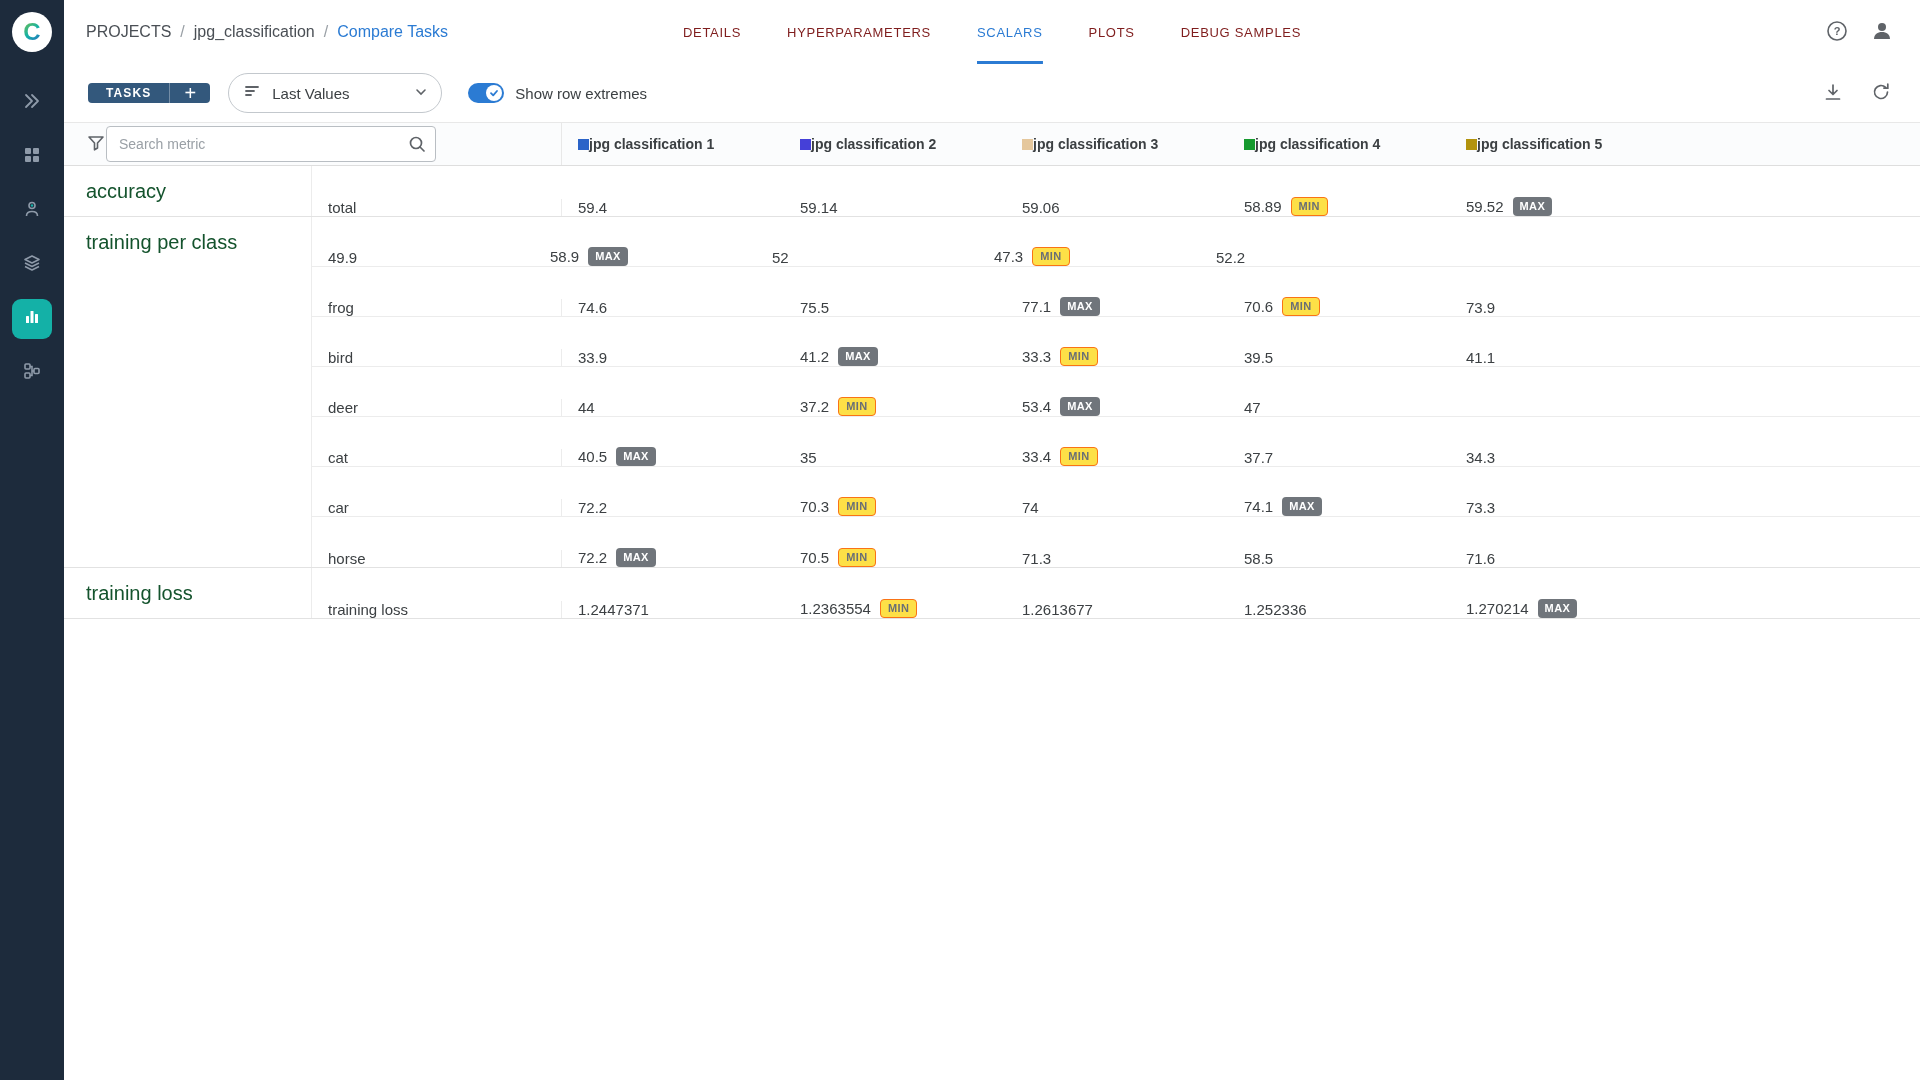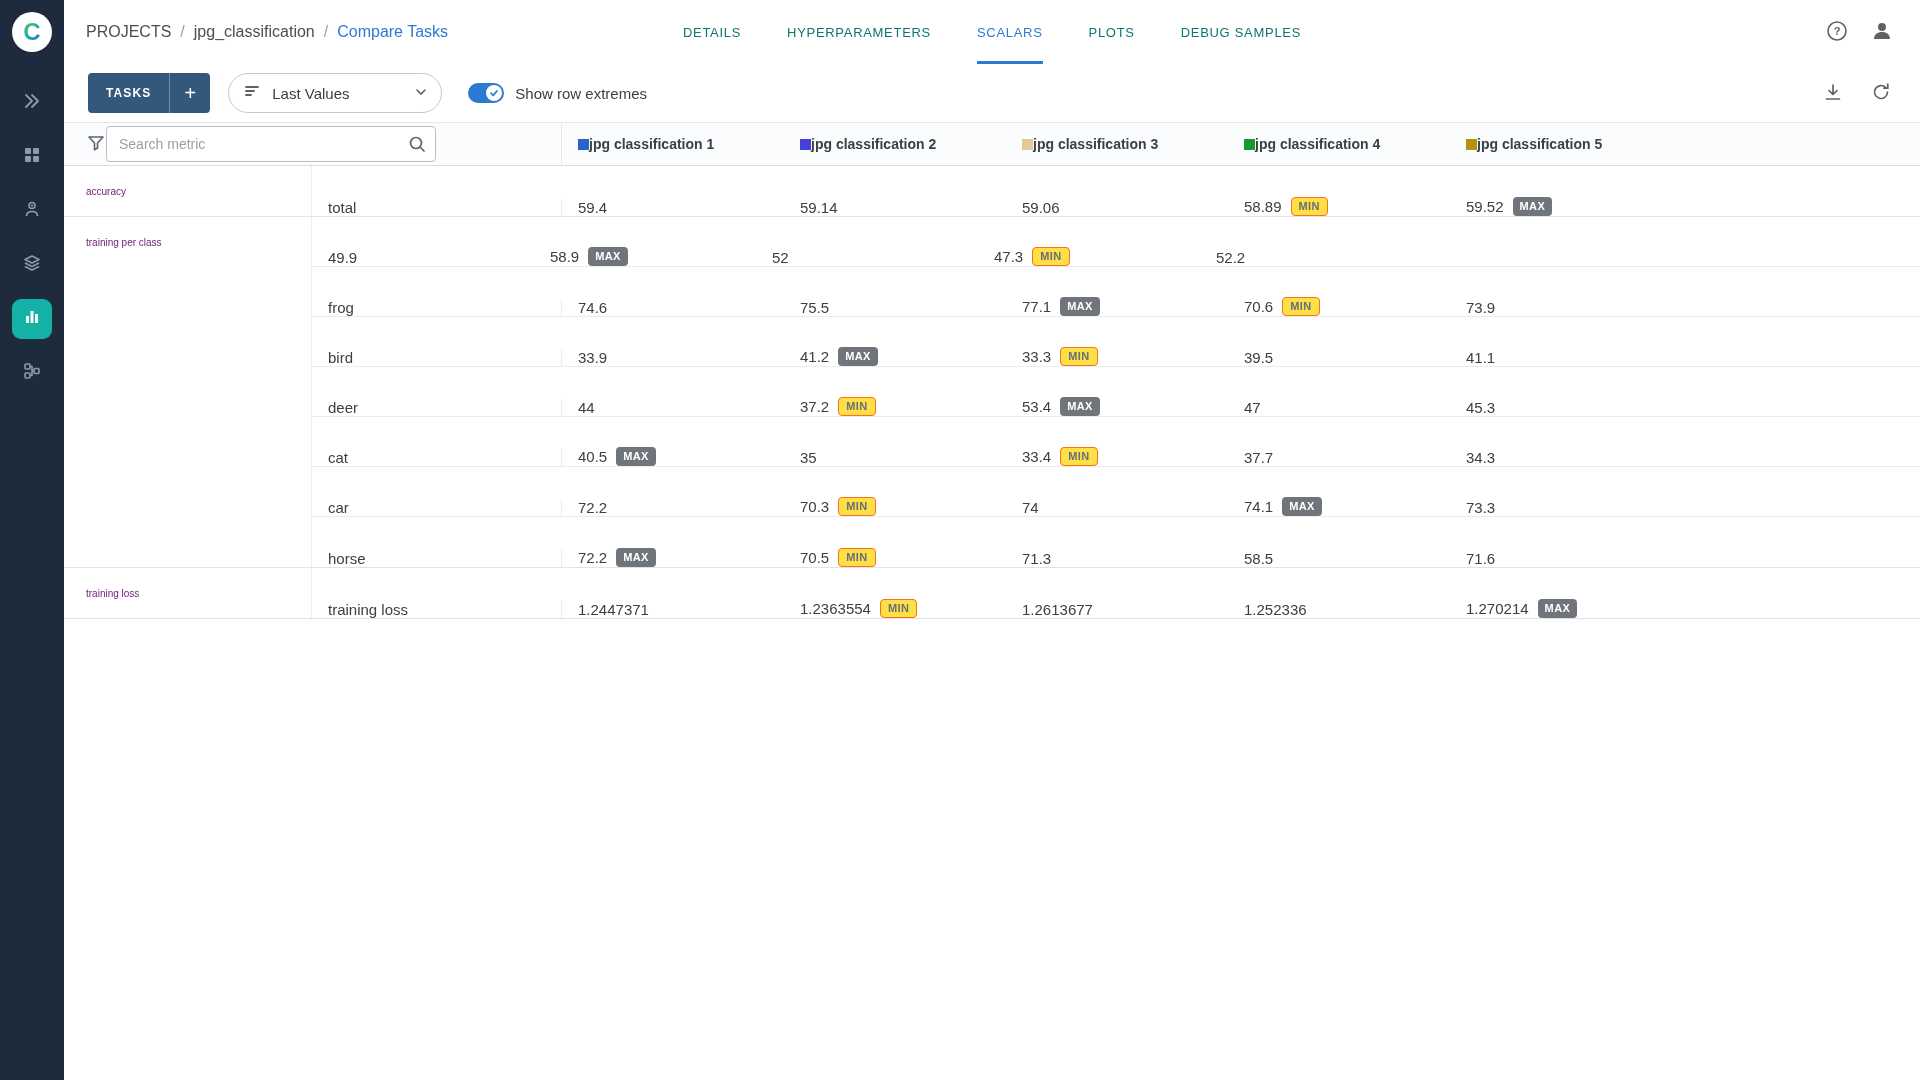--- a/index.html
+++ b/index.html
@@ -34,28 +34,28 @@
   
   .main { flex: 1; min-width: 0; display: flex; flex-direction: column; }
 
   
   .topbar { height: 64px; flex: none; position: relative; display: flex; align-items: center; padding: 0 26px 0 22px; background: #fff; }
   .breadcrumb { display: flex; align-items: center; gap: 9px; font-size: 16px; }
   .crumb { color: #4a4f55; cursor: pointer; }
   .crumb.current { color: #2b7bd3; font-weight: 500; cursor: default; }
   .sep { color: #9aa0a6; }
   .tabs { position: absolute; left: 50%; top: 0; transform: translateX(-50%); height: 100%; display: flex; gap: 46px; }
-  .tab { display: flex; align-items: center; font-size: 13px; letter-spacing: .7px; color: #0f766e; cursor: pointer; white-space: nowrap; }
+  .tab { display: flex; align-items: center; font-size: 13px; letter-spacing: .7px; color: #7f1d1d; cursor: pointer; white-space: nowrap; }
   .tab.active { color: #2b7bd3; box-shadow: inset 0 -3px 0 #2b7bd3; }
   .top-icons { margin-left: auto; display: flex; align-items: center; gap: 22px; }
   .icon-btn { background: none; border: none; cursor: pointer; display: flex; align-items: center; justify-content: center; padding: 0; }
 
   
   .toolbar { height: 58px; flex: none; display: flex; align-items: center; padding: 0 28px 0 24px; gap: 18px; background: #fff; }
-  .tasks-btn { display: inline-flex; height: 40px; border-radius: 4px; overflow: hidden; background: #33587c; color: #fff; align-items: stretch; cursor: pointer; }
+  .tasks-btn { display: inline-flex; height: 20px; border-radius: 4px; overflow: hidden; background: #33587c; color: #fff; align-items: stretch; cursor: pointer; }
   .tasks-label { padding: 0 18px; display: flex; align-items: center; font-size: 12px; font-weight: 700; letter-spacing: 1.1px; }
   .tasks-divider { width: 1px; background: rgba(255,255,255,.32); }
   .tasks-add { width: 40px; display: flex; align-items: center; justify-content: center; font-size: 20px; font-weight: 400; }
   .dropdown { height: 40px; width: 214px; border: 1px solid #c3c8cd; border-radius: 20px; display: flex; align-items: center; padding: 0 14px; gap: 11px; cursor: pointer; background: #fff; }
   .dd-label { font-size: 15px; color: #3c4043; flex: 1; }
   .toggle-wrap { display: flex; align-items: center; gap: 11px; margin-left: 8px; cursor: pointer; }
   .toggle { width: 36px; height: 20px; border-radius: 10px; background: #2b7bd3; position: relative; flex: none; }
   .knob { position: absolute; right: 2px; top: 2px; width: 16px; height: 16px; border-radius: 50%; background: #fff; display: flex; align-items: center; justify-content: center; }
   .toggle-label { font-size: 15px; color: #3c4043; }
   .toolbar-right { margin-left: auto; display: flex; align-items: center; gap: 26px; }
@@ -67,21 +67,21 @@
   .search-box { position: relative; width: 330px; height: 36px; }
   .search-input { width: 100%; height: 100%; border: 1px solid #b9bec3; border-radius: 4px; padding: 0 38px 0 12px; font-size: 14px; color: #333; background: #fff; font-family: inherit; outline: none; }
   .search-input::placeholder { color: #9aa0a6; }
   .search-icon { position: absolute; right: 9px; top: 8px; pointer-events: none; }
   .col-h { width: 222px; flex: none; display: flex; align-items: center; padding-left: 16px; font-size: 14px; font-weight: 700; color: #3c4043; cursor: pointer; }
   .col-h:last-child { flex: 1; }
   .sq { width: 11px; height: 11px; flex: none; }
 
   .group { display: flex; border-bottom: 1px solid #e2e2e2; }
   .metric-cell { width: 248px; flex: none; padding: 15px 16px 0 22px; border-right: 1px solid #ececec; }
-  .metric-link { font-size: 10px; color: #701a75; text-decoration: none; cursor: pointer; line-height: 20px; }
+  .metric-link { font-size: 20px; color: #14532d; text-decoration: none; cursor: pointer; line-height: 20px; }
   .rows { flex: 1; min-width: 0; }
   .row { display: flex; align-items: flex-end; height: 50px; border-bottom: 1px solid #ececec; }
   .row:last-child { border-bottom: none; }
   .variant { width: 250px; flex: none; display: flex; align-items: center; padding-left: 16px; border-right: 1px solid #ececec; font-size: 15px; color: #3c4043; }
   .val { width: 222px; flex: none; display: flex; align-items: center; gap: 9px; padding-left: 16px; font-size: 15px; color: #3c4043; }
   .val:last-child { flex: 1; }
 
   .badge { display: inline-flex; align-items: center; height: 19px; padding: 0 7px; border-radius: 4px; font-size: 11px; font-weight: 700; letter-spacing: .4px; line-height: 1; }
   .badge:empty { display: none; }
   .badge[data-kind="MAX"] { background: #70757b; color: #fff; }
@@ -363,23 +363,20 @@
                 <span>37.2</span>
                 <span class="badge" data-kind="MIN">MIN</span>
               </div>
             <div class="val">
                 <span>53.4</span>
                 <span class="badge" data-kind="MAX">MAX</span>
               </div>
             <div class="val">
                 <span>47</span>
               </div>
-            <div class="val">
-                <span>45.3</span>
-              </div>
           </div>
           <div class="row">
             <div class="variant">cat</div>
             <div class="val">
                 <span>40.5</span>
                 <span class="badge" data-kind="MAX">MAX</span>
               </div>
             <div class="val">
                 <span>35</span>
               </div>

